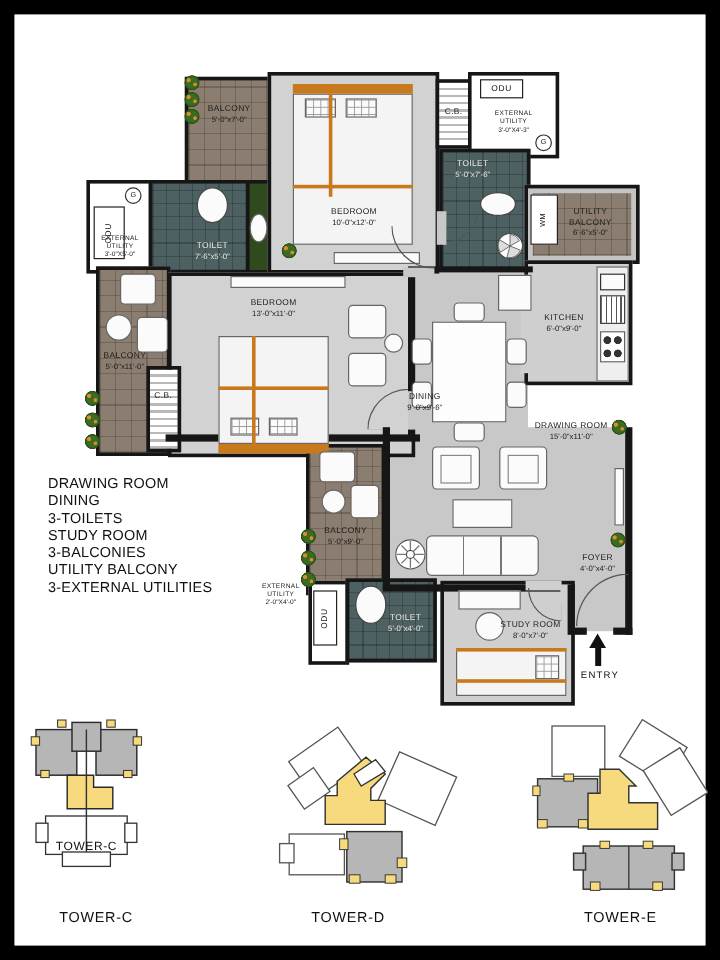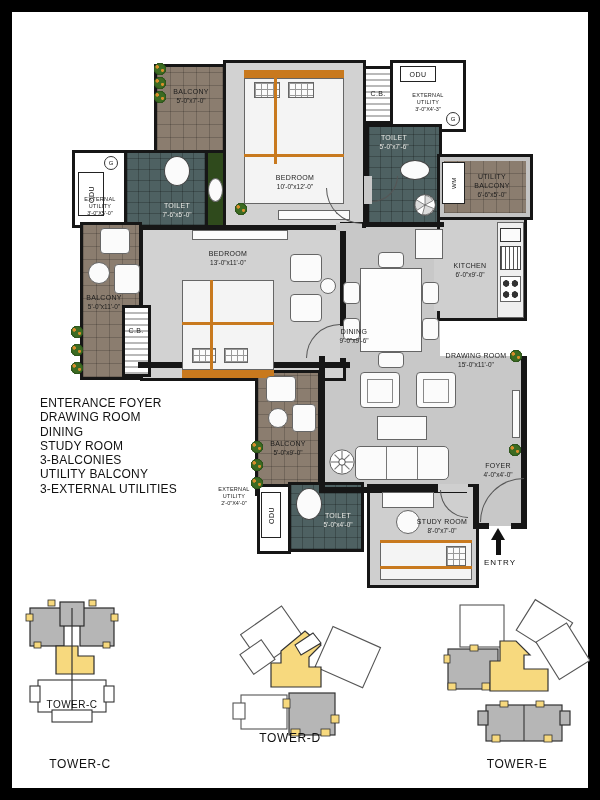--- a/index.html
+++ b/index.html
@@ -286,23 +286,23 @@
         </div>
 
     <div class="entry" style="left:449px;top:502px;">
       <div class="tri"></div>
           <div class="stem"></div>
     </div>
     <div class="entry-label" style="left:458px;top:532px;">ENTRY</div>
   </div>
 
   <div class="legend">
-    <div class="l">ENTERANCE FOYER</div>
     <div class="l">DRAWING ROOM</div>
     <div class="l">DINING</div>
+    <div class="l">3-TOILETS</div>
     <div class="l">STUDY ROOM</div>
     <div class="l">3-BALCONIES</div>
     <div class="l">UTILITY BALCONY</div>
     <div class="l">3-EXTERNAL UTILITIES</div>
   </div>
 
   <svg style="position:absolute;left:10px;top:580px;" width="100" height="152" viewBox="0 0 100 152">
     <g stroke="#2a2a2a" stroke-width="1.2" fill="#b6b6b6">
       <rect x="8" y="16" width="34" height="38"></rect>
           <rect x="58" y="16" width="34" height="38"></rect>
@@ -343,21 +343,21 @@
     <path d="M56,54 l24,-20 l16,14 l-12,12 v10 h12 v20 h-50 v-24 h10 z" fill="#f7d97e" stroke="#333" stroke-width="1.2"></path>
     <path d="M70,48 l18,-12 l8,10 l-20,12 z" fill="#fff" stroke="#333" stroke-width="1.1"></path>
     <rect x="64" y="96" width="46" height="42" fill="#b6b6b6" stroke="#333" stroke-width="1.2"></rect>
     <g fill="#f7d97e" stroke="#333" stroke-width=".8">
       <rect x="58" y="102" width="7" height="9"></rect>
           <rect x="106" y="118" width="8" height="8"></rect>
       <rect x="66" y="132" width="9" height="7"></rect>
           <rect x="96" y="132" width="9" height="7"></rect>
     </g>
   </svg>
-  <div class="tower-label" style="left:230px;top:719px;width:96px;">TOWER-D</div>
+  <div class="tower-label" style="left:230px;top:745px;width:96px;">TOWER-D</div>
 
   <svg style="position:absolute;left:428px;top:583px;" width="150" height="160" viewBox="0 0 150 160">
     <g fill="#fff" stroke="#555" stroke-width="1.1">
       <rect x="20" y="10" width="44" height="42"></rect>
       <g transform="rotate(32 104 36)">
             <rect x="80" y="14" width="44" height="36"></rect>
           </g>
       <g transform="rotate(58 124 58)">
             <rect x="100" y="40" width="44" height="36"></rect>
           </g>

